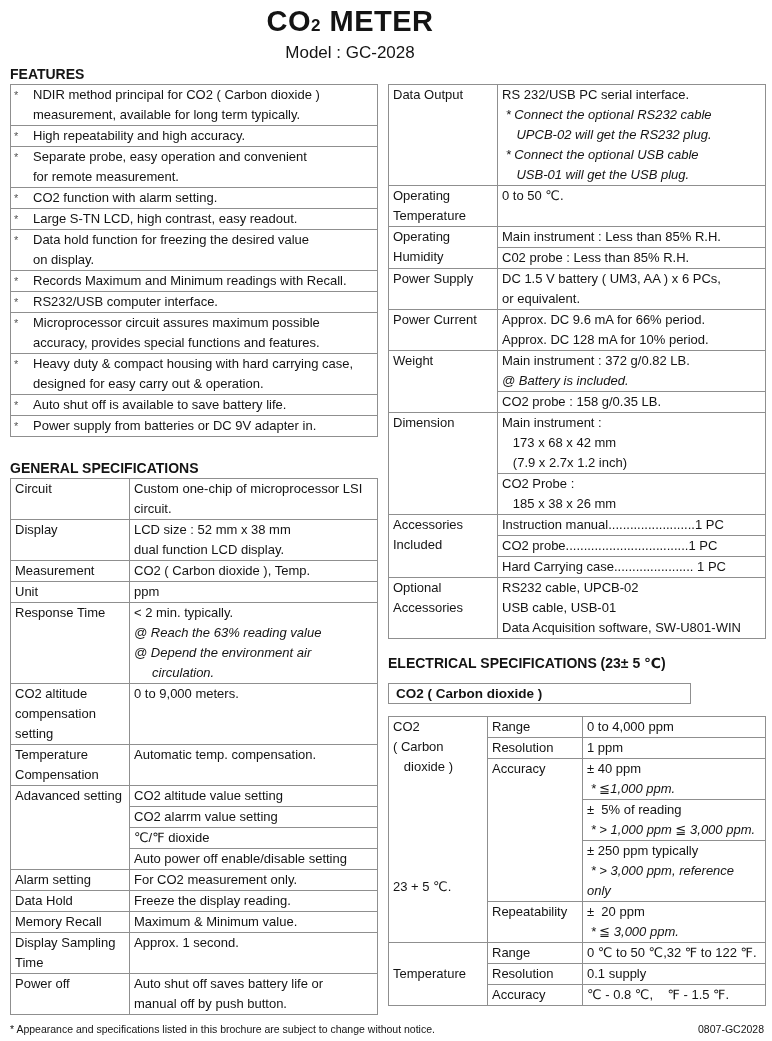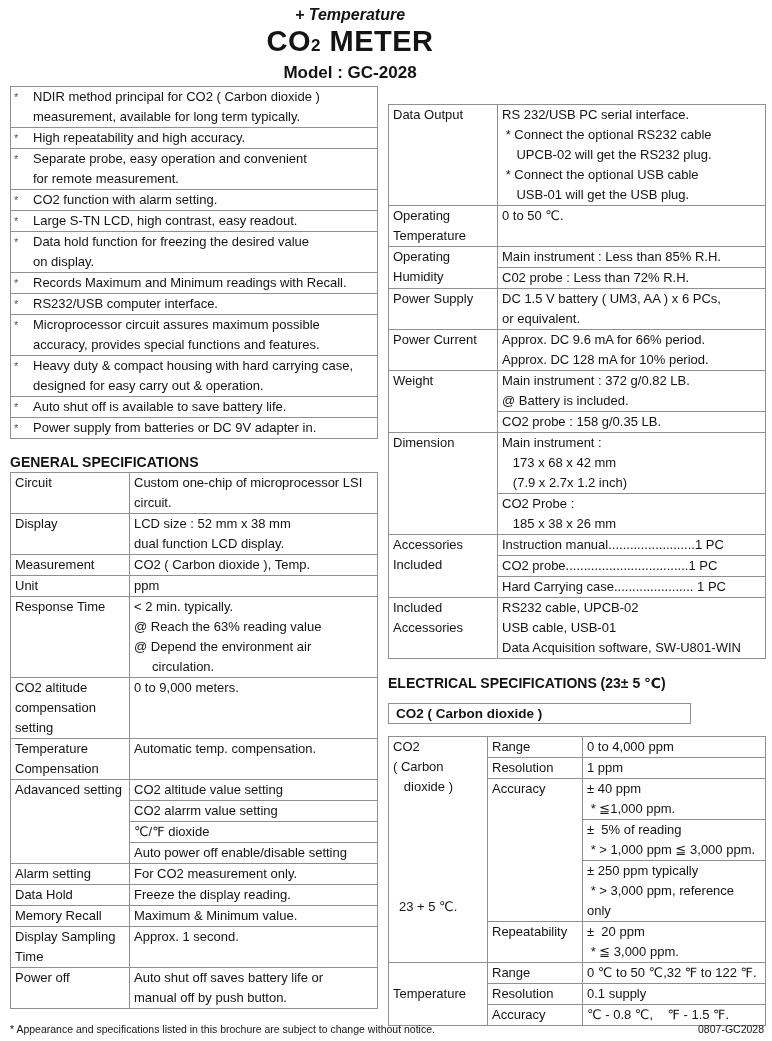--- a/index.html
+++ b/index.html
@@ -3,65 +3,65 @@
 <meta charset="utf-8">
 <style>
   html,body{margin:0;padding:0;background:#ffffff;}
   .page{position:relative;width:772px;height:1041px;background:#fff;overflow:hidden;
         font-family:"Liberation Sans","DejaVu Sans",sans-serif;color:#141414;}
   
   .hdr{text-align:center;padding-top:5px;margin-right:72px;}
   .t1{font-size:16px;font-weight:bold;font-style:italic;line-height:20px;}
   .t2{font-size:29px;font-weight:bold;line-height:32px;letter-spacing:.5px;}
   .t2 .sub{font-size:17px;}
-  .t3{font-size:17px;font-weight:bold;line-height:22px;text-align:center;}
+  .t3{font-size:17px;font-weight:normal;line-height:22px;text-align:center;}
   
   .cols{display:flex;gap:10px;padding:2px 7px 0 10px;align-items:flex-start;}
   .col-l{width:368px;flex:0 0 368px;}
   .col-r{width:378px;flex:0 0 378px;}
   .sec{font-size:14px;font-weight:bold;margin:0 0 2px 0;line-height:16px;}
   
   table{border-collapse:collapse;width:100%;table-layout:fixed;}
   td{border:1px solid #8f8f8f;padding:0 4px;vertical-align:top;
      font-size:13px;line-height:20px;white-space:pre-wrap;word-wrap:break-word;}
-  .it{}
+  .it{font-style:italic;}
   
   .ftable .ast{width:15px;padding:0 0 0 3px;font-size:11px;color:#555;border-right:none;}
   .ftable .ftxt{border-left:none;}
   
   .gtable .lbl{width:110px;}
   
   .dtable{margin-top:18px;}
   .dtable .lbl{width:100px;margin-top:12px;}
   
   .esec{margin-top:16px;}
   .ebox{display:inline-block;width:287px;border:1px solid #8f8f8f;
         font-size:13.5px;font-weight:bold;padding:2px 7px;margin:10px 0 12px 0;}
   .etable .grp{width:90px;position:relative;}
   .etable .plbl{width:86px;}
-  .grp-bottom{position:absolute;left:10px;bottom:45px;white-space:pre;}
+  .grp-bottom{position:absolute;left:4px;bottom:45px;white-space:pre;}
   .grp2{vertical-align:middle;}
   
   .foot{position:absolute;left:10px;right:8px;bottom:5px;display:flex;
         justify-content:space-between;font-size:10.5px;line-height:13px;text-align:right;}
 </style>
 </head>
 <body>
 
 <div class="page">
 
   <div class="hdr">
-    <div class="t1">+ Temperature</div>
     <div class="t2"><span>CO</span><span class="sub">2</span><span> METER</span></div>
     <div class="t3">Model : GC-2028</div>
   </div>
 
   <div class="cols">
 
     <div class="col-l">
+      <div class="sec">FEATURES</div>
 
       <table class="ftable">
         <tbody>
             <tr>
               <td class="ast">*</td>
               <td class="ftxt">NDIR method principal for CO2 ( Carbon dioxide )
 measurement, available for long term typically.</td>
             </tr>
         <tr>
               <td class="ast">*</td>
@@ -107,21 +107,21 @@
               <td class="ast">*</td>
               <td class="ftxt">Auto shut off is available to save battery life.</td>
             </tr>
         <tr>
               <td class="ast">*</td>
               <td class="ftxt">Power supply from batteries or DC 9V adapter in.</td>
             </tr>
       </tbody>
         </table>
 
-      <div class="sec" style="margin-top:15px;">GENERAL SPECIFICATIONS</div>
+      <div class="sec" style="margin-top:23px;">GENERAL SPECIFICATIONS</div>
 
       <table class="gtable">
         <tbody>
             <tr>
               <td class="lbl">Circuit</td>
               <td class="val">Custom one-chip of microprocessor LSI
 circuit.</td>
             </tr>
         <tr>
               <td class="lbl">Display</td>
@@ -201,21 +201,21 @@
             </tr>
         <tr>
               <td class="lbl">Operating Temperature</td>
               <td class="val">0 to 50 ℃.</td>
             </tr>
         <tr>
               <td class="lbl" rowspan="2">Operating Humidity</td>
               <td class="val">Main instrument : Less than 85% R.H.</td>
             </tr>
         <tr>
-              <td class="val">C02 probe : Less than 72% R.H.</td>
+              <td class="val">C02 probe : Less than 85% R.H.</td>
             </tr>
         <tr>
               <td class="lbl">Power Supply</td>
               <td class="val">DC 1.5 V battery ( UM3, AA ) x 6 PCs,
 or equivalent.</td>
             </tr>
         <tr>
               <td class="lbl">Power Current</td>
               <td class="val">Approx. DC 9.6 mA for 66% period.
 Approx. DC 128 mA for 10% period.</td>
@@ -241,21 +241,21 @@
               <td class="lbl" rowspan="3">Accessories Included</td>
               <td class="val">Instruction manual........................1 PC</td>
             </tr>
         <tr>
               <td class="val">CO2 probe..................................1 PC</td>
             </tr>
         <tr>
               <td class="val">Hard Carrying case...................... 1 PC</td>
             </tr>
         <tr>
-              <td class="lbl">Included Accessories</td>
+              <td class="lbl">Optional Accessories</td>
               <td class="val">RS232 cable, UPCB-02
 USB cable, USB-01
 Data Acquisition software, SW-U801-WIN</td>
             </tr>
       </tbody>
         </table>
 
       <div class="esec">
         <div class="sec">ELECTRICAL SPECIFICATIONS  (23± 5 ℃)</div>
         <div class="ebox">CO2 ( Carbon dioxide )</div>

